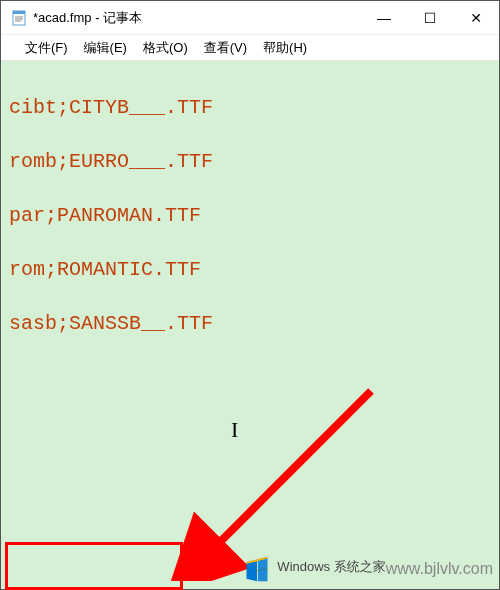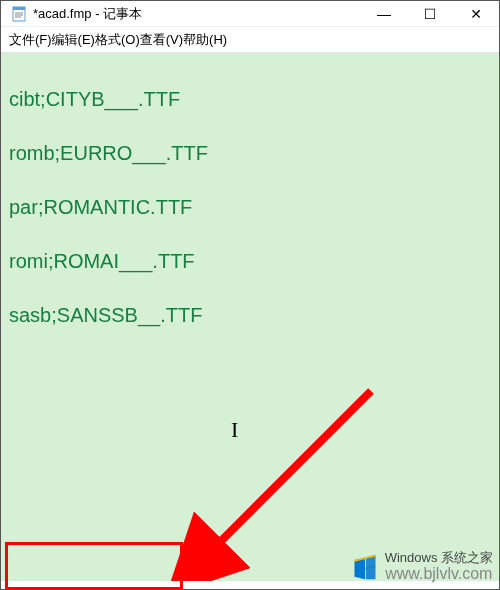--- a/index.html
+++ b/index.html
@@ -14,21 +14,21 @@
     position: relative;
   }
   .window {
     width: 500px;
     height: 590px;
     border: 1px solid #555;
     background: #fff;
     position: relative;
   }
   .titlebar {
-    height: 26px;
+    height: 34px;
     background: #ffffff;
     display: flex;
     align-items: center;
     border-bottom: 1px solid #eee;
   }
   .title-icon {
     width: 16px;
     height: 16px;
     margin: 0 6px 0 10px;
   }
@@ -47,35 +47,35 @@
     display: flex;
     align-items: center;
     justify-content: center;
     font-size: 14px;
     color: #000;
   }
   .menubar {
     height: 26px;
     display: flex;
     align-items: center;
-    padding: 0 8px;
+    padding: 0 24px;
     font-size: 13px;
-    gap: 0;
+    gap: 16px;
     border-bottom: 1px solid #e5e5e5;
   }
   .menu-item { color: #000; }
   .content {
     background: #d5f0d5;
     width: 100%;
     height: calc(100% - 60px);
     padding: 6px 8px 4px 8px;
-    font-family: Liberation Sans, sans-serif;
+    font-family: Liberation Mono, monospace;
     font-size: 20px;
     line-height: 27px;
-    color: #15803d;
+    color: #c2410c;
     position: relative;
     white-space: pre;
   }
   .line { display: block; }
   .text-caret {
     position: absolute;
     left: 230px;
     top: 416px;
     font-size: 22px;
     color: #000;
@@ -107,21 +107,21 @@
     gap: 6px;
     font-size: 14px;
     color: #555;
   }
   .wm-logo {
     width: 28px;
     height: 28px;
   }
   .wm-top { font-size: 13px; color: #444; }
   .wm-bot { font-size: 16px; color: #888; }
-  .wm-text { display:flex; flex-direction:column; line-height:1.1;align-items:center; }
+  .wm-text { display:flex; line-height:1.1; }
 </style>
 </head>
 <body>
 
 <div class="window">
 
   <div class="titlebar">
     <svg class="title-icon" viewBox="0 0 16 16">
       <rect x="2" y="1" width="12" height="14" fill="#fff" stroke="#5aa0d8" stroke-width="1"></rect>
       <rect x="2" y="1" width="12" height="3" fill="#5aa0d8"></rect>
@@ -141,22 +141,22 @@
     <span class="menu-item">文件(F)</span>
     <span class="menu-item">编辑(E)</span>
     <span class="menu-item">格式(O)</span>
     <span class="menu-item">查看(V)</span>
     <span class="menu-item">帮助(H)</span>
   </div>
 
   <div class="content">
 <span class="line">cibt;CITYB___.TTF</span>
 <span class="line">romb;EURRO___.TTF</span>
-<span class="line">par;ROMANTIC.TTF</span>
-<span class="line">romi;ROMAI___.TTF</span>
+<span class="line">par;PANROMAN.TTF</span>
+<span class="line">rom;ROMANTIC.TTF</span>
 <span class="line">sasb;SANSSB__.TTF</span>
 
 
 
 
 
 
 
 
   </div>

